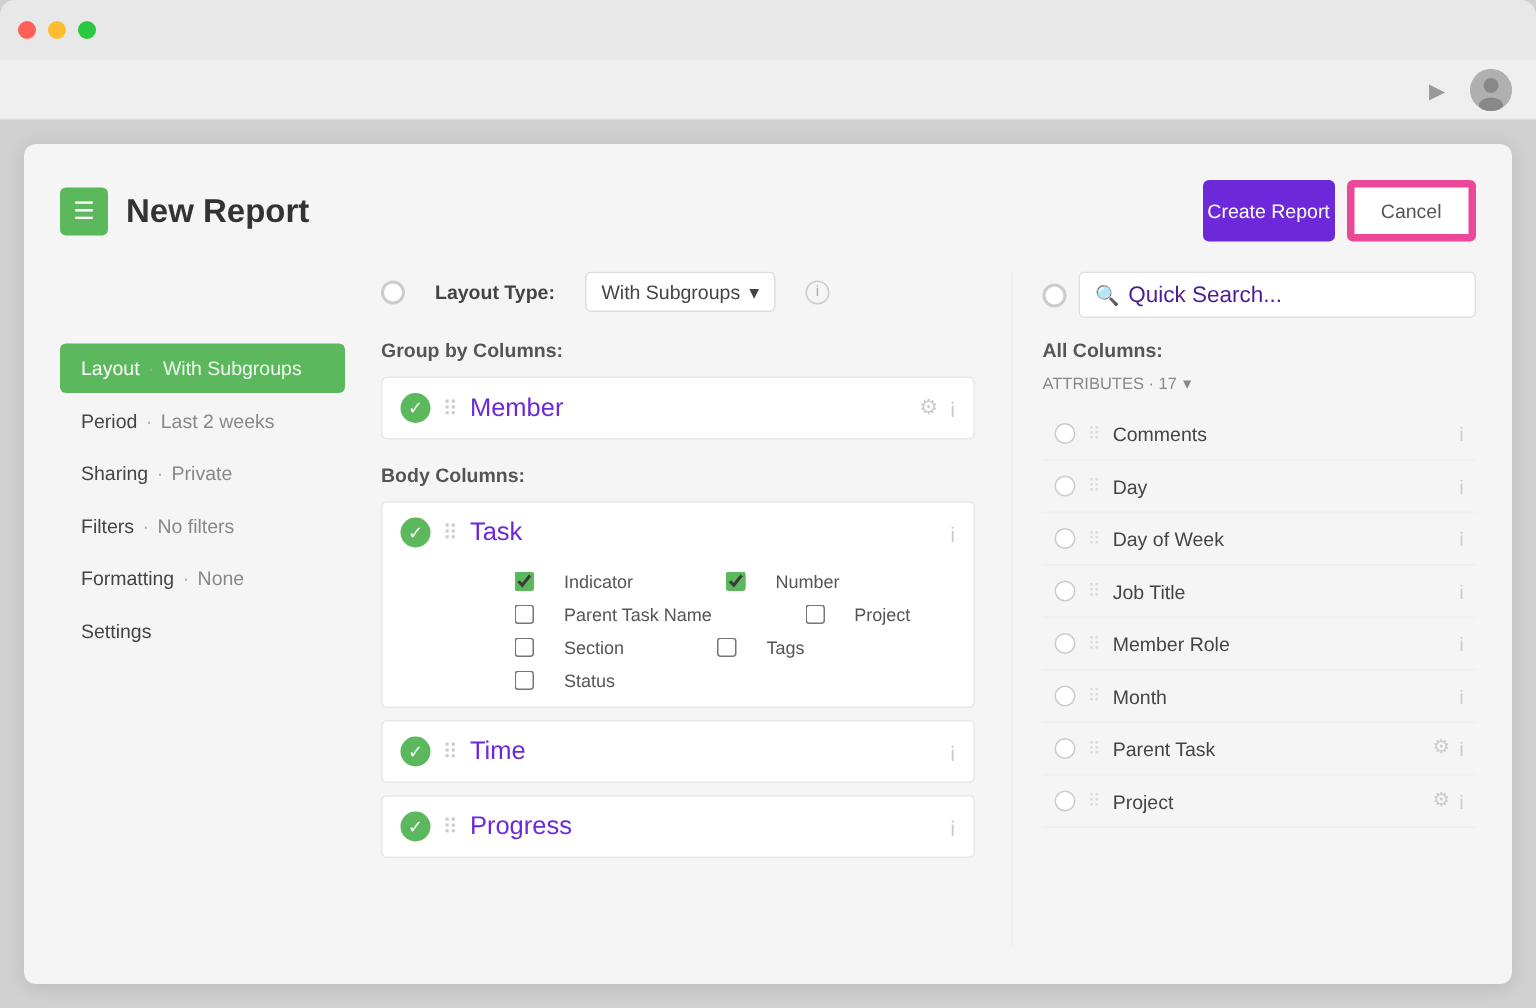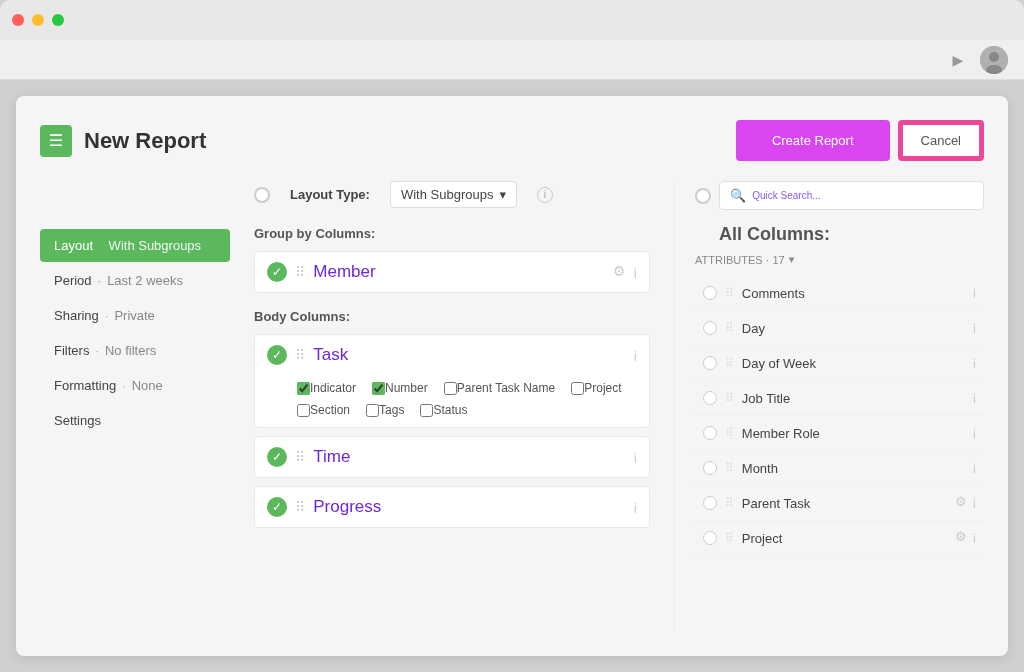--- a/index.html
+++ b/index.html
@@ -88,24 +88,24 @@
     }
     .page-title {
       font-size: 22px;
       font-weight: 600;
       color: #333;
     }
     .header-buttons {
       display: flex; gap: 8px;
     }
     .btn-create {
-      background: #d946ef;
+      background: #6d28d9;
       color: white;
       border: none;
-      padding: 8px 36px;
+      padding: 8px 3px;
       border-radius: 4px;
       font-size: 13px;
       cursor: pointer;
       font-weight: 500;
     }
     .btn-cancel {
       background: white;
       color: #555;
       border: 5px solid #ec4899;
       padding: 8px 18px;
@@ -241,24 +241,25 @@
 
     
     .task-options {
       padding: 6px 12px 10px 42px;
       display: flex;
       flex-wrap: wrap;
       gap: 8px 16px;
     }
     .task-opt {
       display: flex;
-      align-items: center;
-      gap: 0;
+      align-items: flex-start;
+      gap: 20px;
       font-size: 12px;
       color: #555;
+      margin-left: 46px;
     }
     .task-opt input[type="checkbox"] {
       accent-color: #5cb85c;
     }
 
     
     .right-panel {
       width: 310px;
       flex-shrink: 0;
       border-left: 1px solid #eee;
@@ -282,28 +283,27 @@
       flex: 1;
       border: 1px solid #e0e0e0;
       border-radius: 4px;
       padding: 6px 10px;
       display: flex;
       align-items: center;
       gap: 6px;
       background: white;
     }
     .search-icon { color: #bbb; font-size: 13px; }
-    .search-placeholder { font-size: 10px; color: #8b5cf6; }
+    .search-placeholder { font-size: 15px; color: #4c1d95; }
 
     .all-columns-label {
-      font-size: 18px;
+      font-size: 13px;
       font-weight: 600;
       color: #555;
       margin-bottom: 8px;
-      margin-left: 24px;
     }
     .attributes-badge {
       font-size: 11px;
       color: #888;
       margin-bottom: 10px;
       display: flex;
       align-items: center;
       gap: 4px;
     }
 

